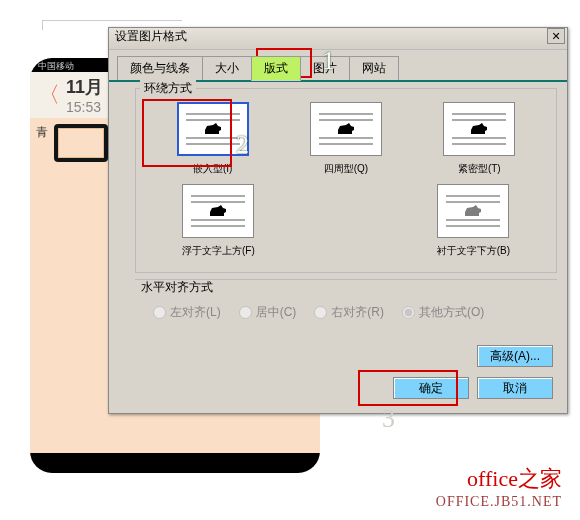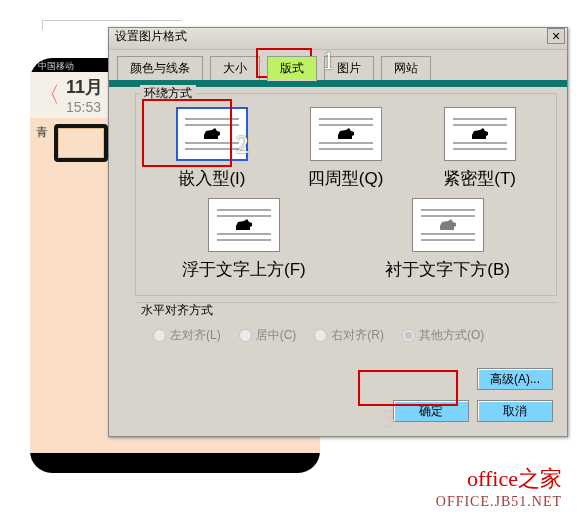--- a/index.html
+++ b/index.html
@@ -87,22 +87,22 @@
     width: 18px; height: 16px;
     background: #d8d4cc;
     border: 1px solid #888;
     font-size: 11px;
     line-height: 14px;
     text-align: center;
   }
   .tabs {
     display: flex;
     padding: 6px 8px 0 8px;
-    gap: 8px;
-    border-bottom: 7px solid #0f766e;
+    gap: 0;
+    border-bottom: 2px solid #0f766e;
   }
   .tab {
     padding: 3px 12px;
     border: 1px solid #999;
     border-bottom: none;
     background: #d8d4cc;
     margin-right: -1px;
     position: relative;
     font-size: 12px;
   }
@@ -158,21 +158,21 @@
   .wrap-lines::after {
     content:"";
     position: absolute;
     left: 8px; right: 8px;
     border-top: 2px solid #aaa;
   }
   .wrap-lines.l1::before { top: 10px; }
   .wrap-lines.l1::after { top: 16px; }
   .wrap-lines.l2::before { bottom: 10px; }
   .wrap-lines.l2::after { bottom: 16px; }
-  .wrap-label { font-size: 17px; }
+  .wrap-label { font-size: 10px; }
   .radios {
     display: flex;
     gap: 18px;
     padding: 8px 6px 10px 18px;
     color: #888;
   }
   .radios label { display: flex; align-items: center; gap: 4px; }
   .radios input { margin: 0; }
   .adv-row {
     display: flex;

